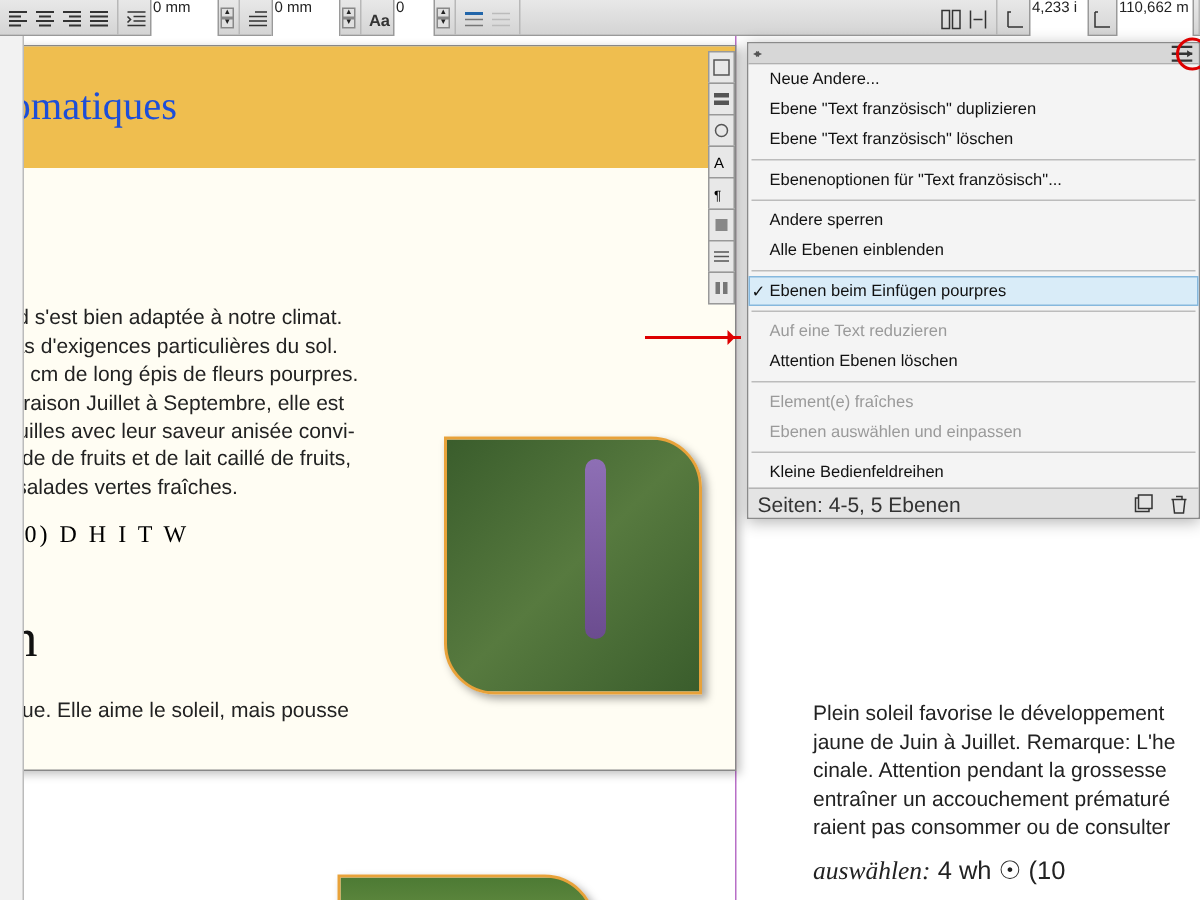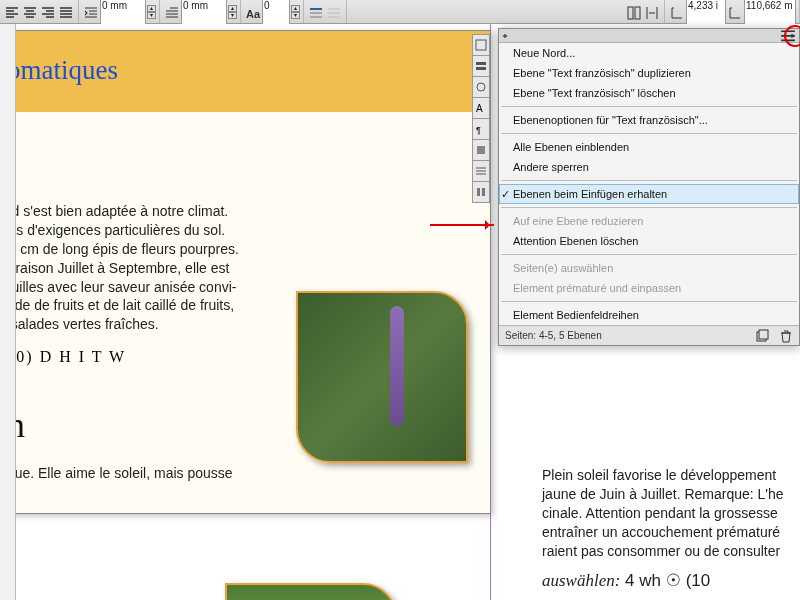--- a/index.html
+++ b/index.html
@@ -48,21 +48,21 @@
   .panel-head{height:14px;background:#d7d7d7;border-bottom:1px solid #b0b0b0;display:flex;align-items:center;justify-content:space-between;padding:0 3px;}
   .panel-head .grip{font-size:8px;color:#555;letter-spacing:-2px;}
   .panel-head .flyout{width:16px;height:12px;display:flex;align-items:center;justify-content:center;}
   .menu{background:#f4f4f4;}
   .menu-item{font-size:11px;color:#111;padding:4px 14px;white-space:nowrap;}
   .menu-item.disabled{color:#9a9a9a;}
   .menu-item.checked::before{content:"✓";position:absolute;margin-left:-12px;}
   .menu-item.checked{position:relative;}
   .menu-item.hl{background:#d9ecf8;border:1px solid #86b8dd;padding:3px 13px;}
   .menu-sep{height:1px;background:#bcbcbc;margin:3px 2px;}
-  .panel-status{height:20px;background:#e4e4e4;border-top:1px solid #b5b5b5;display:flex;align-items:center;justify-content:space-between;padding:0 6px;font-size:10px;color:#333;}
+  .panel-status{height:20px;background:#e4e4e4;border-top:1px solid #b5b5b5;display:flex;align-items:center;justify-content:space-between;padding:0 6px;font-size:14px;color:#333;}
   .panel-status .icons{display:flex;gap:10px;}
   .panel-status .icons span{width:14px;height:14px;display:flex;align-items:center;justify-content:center;}
 
   
   .red-circle{position:absolute;top:25px;right:-6px;width:22px;height:22px;border:2px solid #d00;border-radius:50%;}
   .red-arrow{position:absolute;top:224px;left:430px;width:64px;height:2px;background:#d00;}
   .red-arrow::after{content:"";position:absolute;right:-1px;top:-4px;border:5px solid transparent;border-left-color:#d00;}
 </style>
 </head>
 <body>
@@ -255,38 +255,38 @@
   <div class="panel-head">
     <span class="grip">◂▸</span>
     <span class="flyout">
         <svg viewBox="0 0 14 12">
           <path d="M1 2h12M1 6h12M1 10h12" stroke="#333" stroke-width="1.4"></path>
           <path d="M10 4l3 2-3 2z" fill="#333"></path>
         </svg>
       </span>
   </div>
   <div class="menu" id="layer-menu">
-      <div class="menu-item">Neue Nord...</div>
+      <div class="menu-item">Neue Andere...</div>
       <div class="menu-item">Ebene "Text französisch" duplizieren</div>
       <div class="menu-item">Ebene "Text französisch" löschen</div>
       <div class="menu-sep"></div>
       <div class="menu-item">Ebenenoptionen für "Text französisch"...</div>
       <div class="menu-sep"></div>
+      <div class="menu-item">Andere sperren</div>
       <div class="menu-item">Alle Ebenen einblenden</div>
-      <div class="menu-item">Andere sperren</div>
-      <div class="menu-sep"></div>
-      <div class="menu-item checked hl">Ebenen beim Einfügen erhalten</div>
-      <div class="menu-sep"></div>
-      <div class="menu-item disabled">Auf eine Ebene reduzieren</div>
+      <div class="menu-sep"></div>
+      <div class="menu-item checked hl">Ebenen beim Einfügen pourpres</div>
+      <div class="menu-sep"></div>
+      <div class="menu-item disabled">Auf eine Text reduzieren</div>
       <div class="menu-item">Attention Ebenen löschen</div>
       <div class="menu-sep"></div>
-      <div class="menu-item disabled">Seiten(e) auswählen</div>
-      <div class="menu-item disabled">Element prématuré und einpassen</div>
-      <div class="menu-sep"></div>
-      <div class="menu-item">Element Bedienfeldreihen</div>
+      <div class="menu-item disabled">Element(e) fraîches</div>
+      <div class="menu-item disabled">Ebenen auswählen und einpassen</div>
+      <div class="menu-sep"></div>
+      <div class="menu-item">Kleine Bedienfeldreihen</div>
     </div>
   <div class="panel-status">
     <span>Seiten: 4-5, 5 Ebenen</span>
     <span class="icons">
       <span>
           <svg viewBox="0 0 14 14">
             <rect x="2" y="3" width="9" height="9" fill="none" stroke="#333"></rect>
             <rect x="4" y="1" width="9" height="9" fill="#e4e4e4" stroke="#333"></rect>
           </svg>
         </span>

